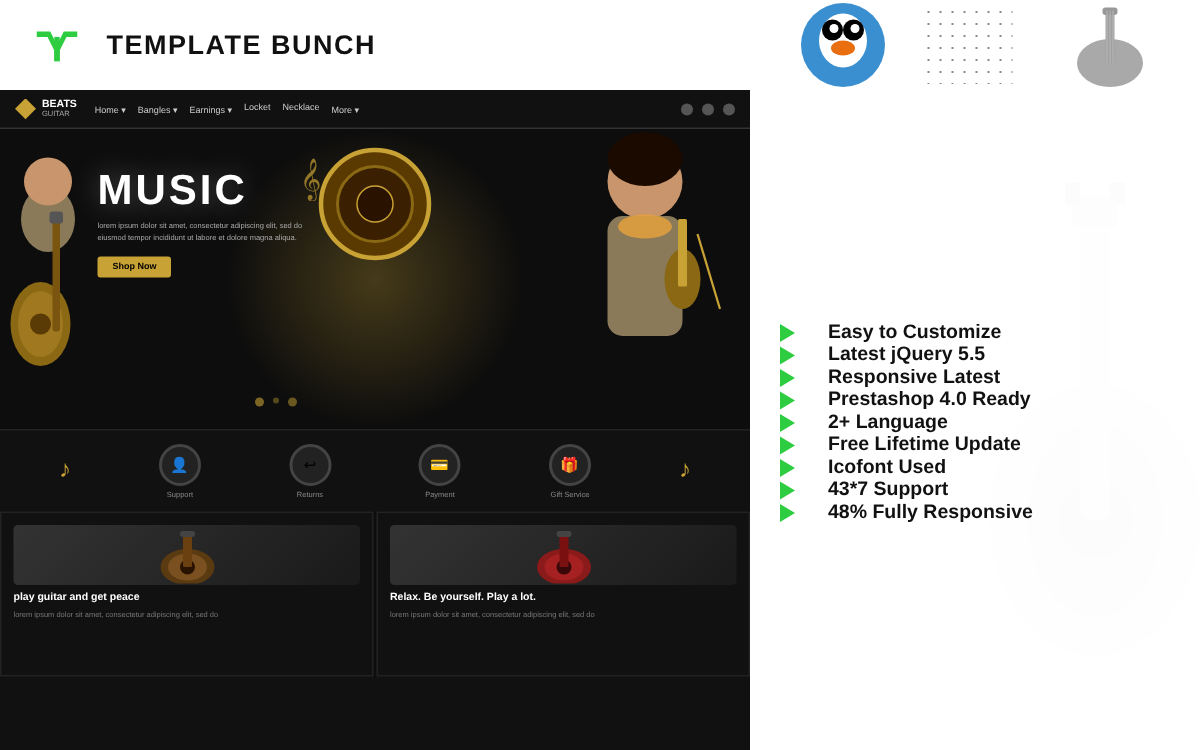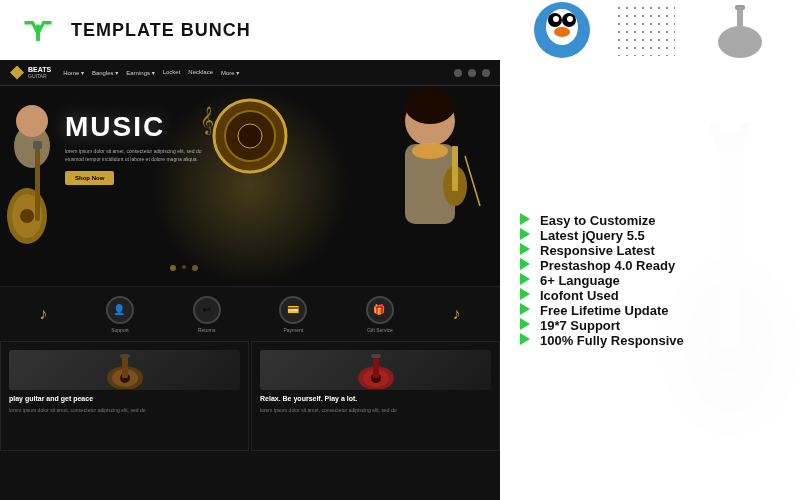--- a/index.html
+++ b/index.html
@@ -265,22 +265,22 @@
       right: -10px;
       top: 50%;
       transform: translateY(-50%);
       opacity: 0.12;
       font-size: 200px;
       color: #888;
       pointer-events: none;
     }
     .feature-row {
       display: flex;
-      align-items: flex-start;
-      gap: 10px;
+      align-items: flex-end;
+      gap: 22px;
     }
     .arrow-icon {
       width: 0;
       height: 0;
       border-top: 6px solid transparent;
       border-bottom: 6px solid transparent;
       border-left: 10px solid #2ecc40;
       flex-shrink: 0;
     }
     .feature-text {
@@ -490,35 +490,35 @@
         <div class="feature-row">
           <div class="arrow-icon"></div>
           <span class="feature-text">Responsive Latest</span>
         </div>
         <div class="feature-row">
           <div class="arrow-icon"></div>
           <span class="feature-text">Prestashop 4.0 Ready</span>
         </div>
         <div class="feature-row">
           <div class="arrow-icon"></div>
-          <span class="feature-text">6+ Language</span>
+          <span class="feature-text">2+ Language</span>
+        </div>
+        <div class="feature-row">
+          <div class="arrow-icon"></div>
+          <span class="feature-text">Free Lifetime Update</span>
         </div>
         <div class="feature-row">
           <div class="arrow-icon"></div>
           <span class="feature-text">Icofont Used</span>
         </div>
         <div class="feature-row">
           <div class="arrow-icon"></div>
-          <span class="feature-text">Free Lifetime Update</span>
-        </div>
-        <div class="feature-row">
-          <div class="arrow-icon"></div>
-          <span class="feature-text">19*7 Support</span>
-        </div>
-        <div class="feature-row">
-          <div class="arrow-icon"></div>
-          <span class="feature-text">100% Fully Responsive</span>
+          <span class="feature-text">43*7 Support</span>
+        </div>
+        <div class="feature-row">
+          <div class="arrow-icon"></div>
+          <span class="feature-text">48% Fully Responsive</span>
         </div>
       </div>
 
   </div>
 
 </div>
 
 </body></html>

